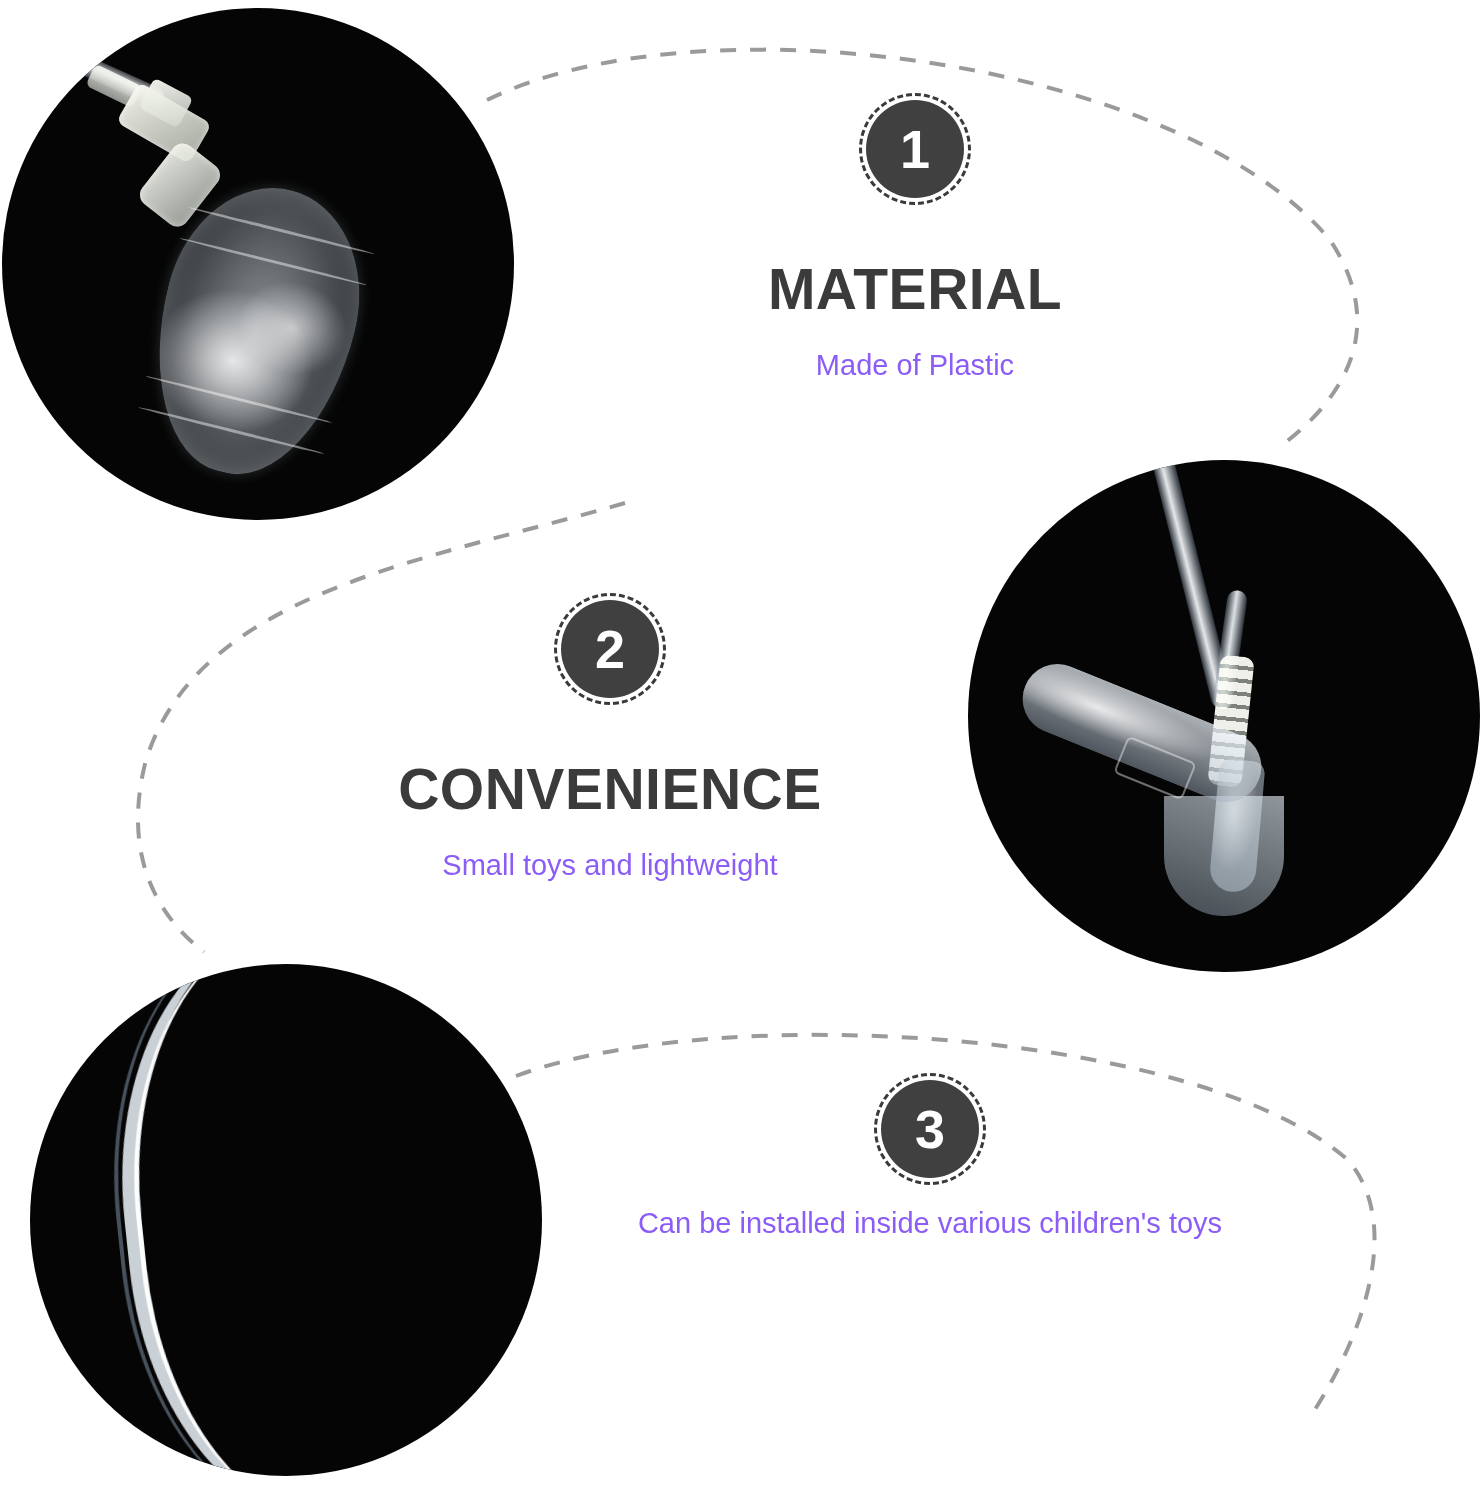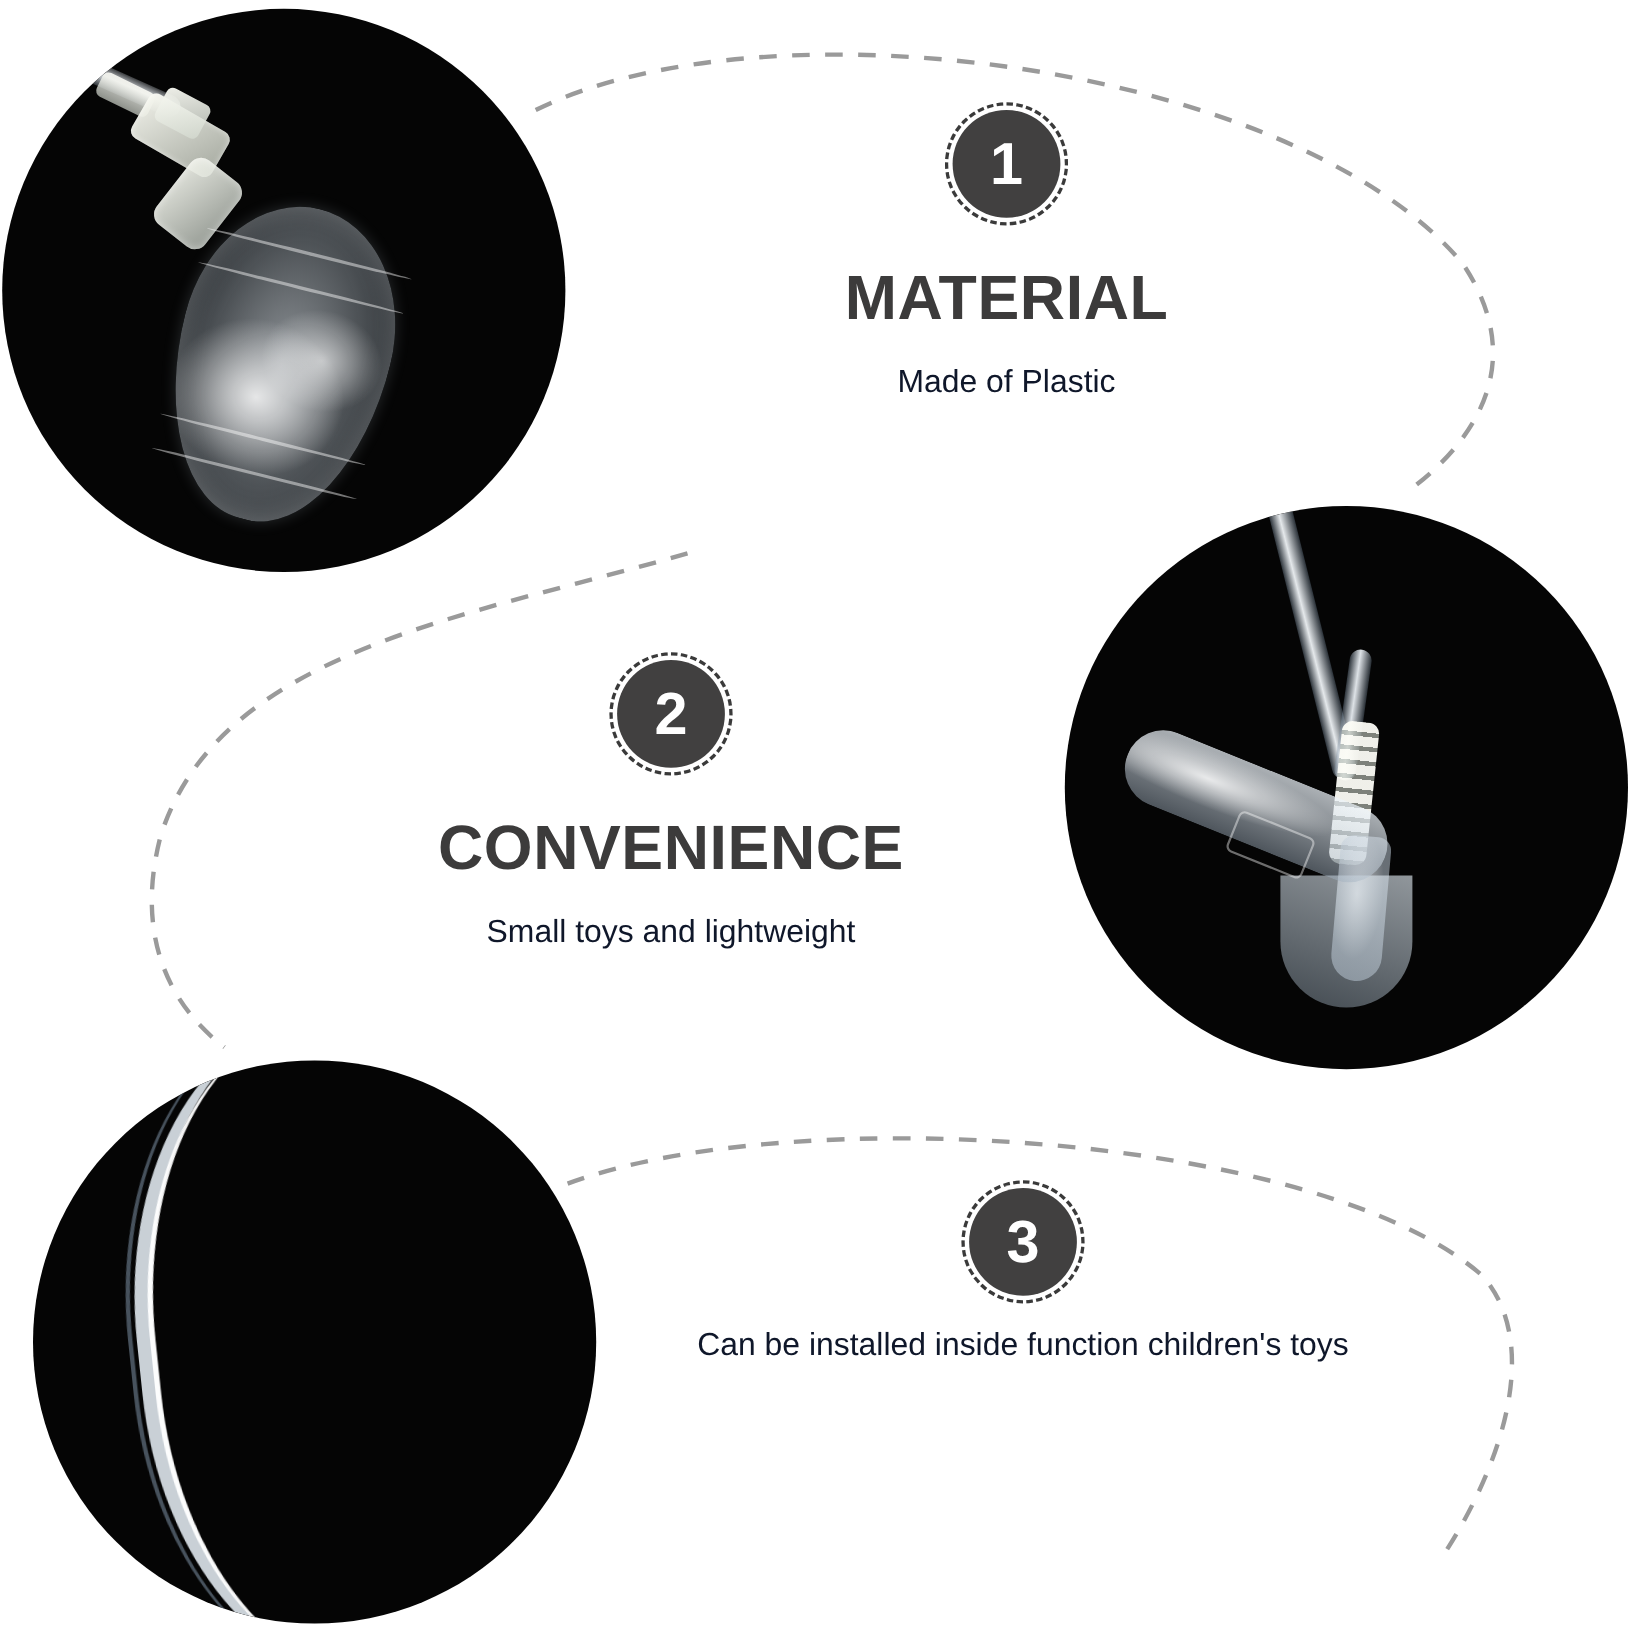--- a/index.html
+++ b/index.html
@@ -243,33 +243,33 @@
     content: "";
     position: absolute;
     left: -7px;
     top: -7px;
     right: -7px;
     bottom: -7px;
     border-radius: 50%;
     border: 3px dashed #3a3a3a;
   }
   .step-title {
-    margin-top: 44px;
+    margin-top: 62px;
     font-size: 57px;
     font-weight: bold;
     letter-spacing: 0.5px;
     color: #3c3b3b;
     line-height: 1.05;
     white-space: nowrap;
   }
   .step-desc {
     margin-top: 24px;
     font-size: 29px;
     font-weight: normal;
-    color: #0f172a;
+    color: #8b5cf6;
     line-height: 1.45;
   }
 
   #step-1 { left: 590px; top: 100px; width: 650px; }
   #step-2 { left: 285px; top: 600px; width: 650px; }
   #step-3 { left: 605px; top: 1080px; width: 650px; }
 </style>
 </head>
 <body>
 
@@ -331,17 +331,17 @@
     </div>
     <div class="step-title">CONVENIENCE</div>
     <div class="step-desc">Small toys and lightweight</div>
   </div>
 
   <div class="step" id="step-3">
     <div class="badge">
       <span>3</span>
     </div>
     <div class="step-desc">
-      <div>Can be installed inside function children's toys</div>
+      <div>Can be installed inside various children's toys</div>
     </div>
   </div>
 
 </div>
 
 </body></html>

